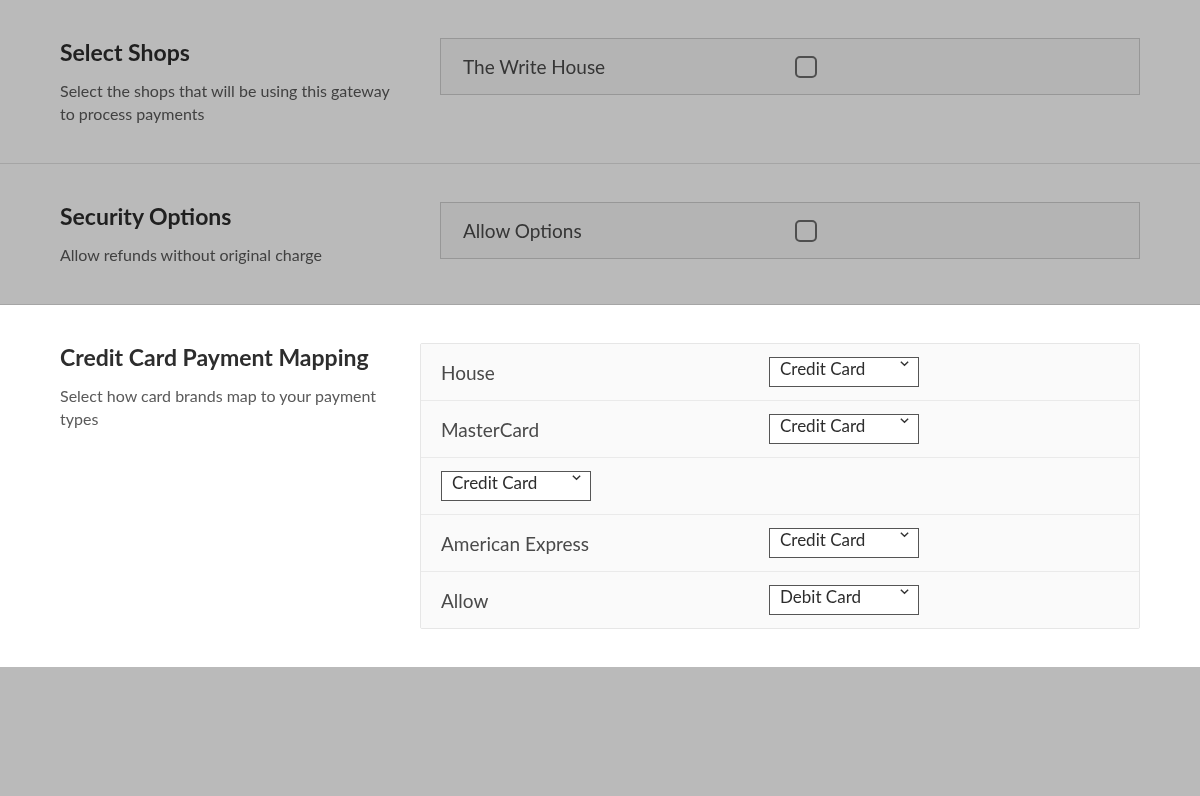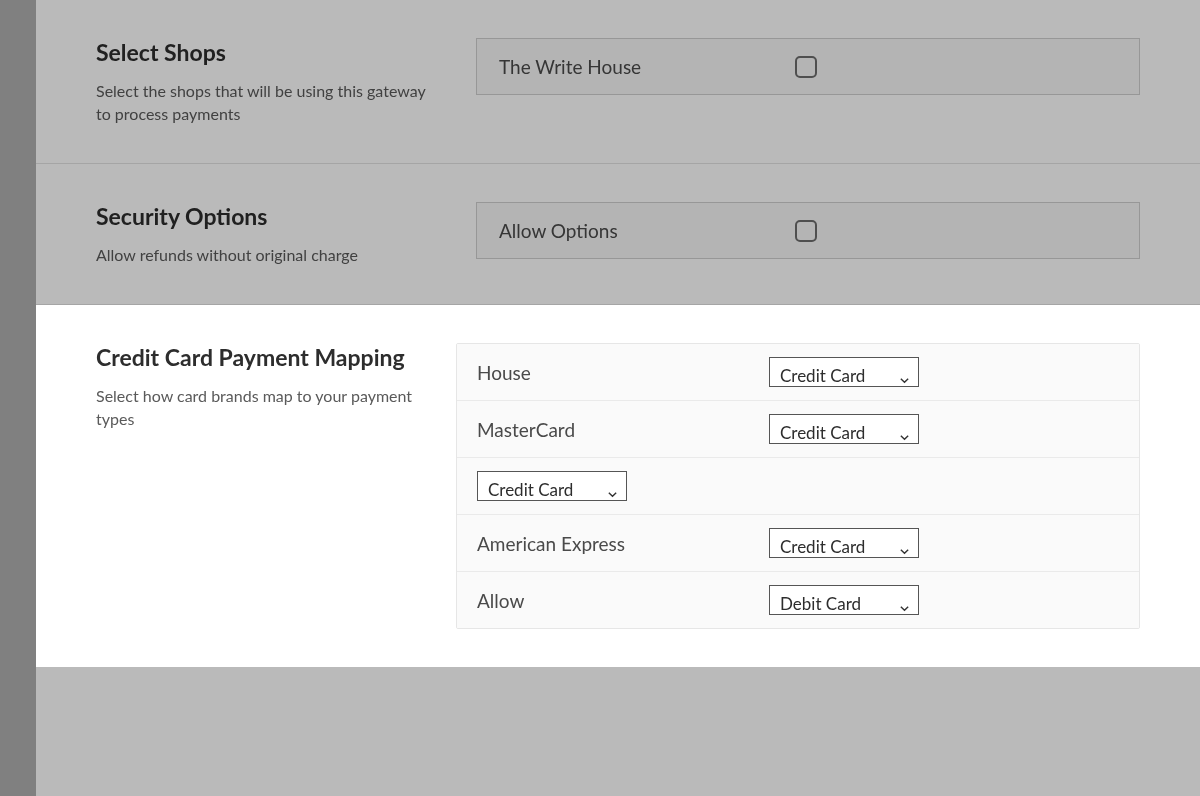--- a/index.html
+++ b/index.html
@@ -14,21 +14,20 @@
     .overlay {
       position: absolute;
       inset: 0;
       background: rgba(0,0,0,0.27);
       pointer-events: none;
       z-index: 5;
     }
     .page {
       background: #fff;
       min-height: 100%;
-      margin-left: 36px;
     }
     .section {
       display: flex;
       padding: 38px 60px;
       border-bottom: 1px solid #e2e2e2;
       gap: 40px;
     }
     .section.active {
       position: relative;
       z-index: 10;
@@ -97,23 +96,23 @@
       font-size: 19px;
       color: #4a4a4a;
       flex: 1;
     }
     .mapping-select {
       width: 150px;
       height: 30px;
       border: 1px solid #555;
       background: #fff;
       display: flex;
-      align-items: flex-end;
+      align-items: flex-start;
       justify-content: space-between;
-      padding: 0 8px 0 10px;
+      padding: 0 8px 16px 10px;
       font-size: 17px;
       color: #2d2d2d;
       cursor: pointer;
       margin-right: 200px;
     }
     .chevron {
       width: 11px;
       height: 11px;
       flex-shrink: 0;
     }

